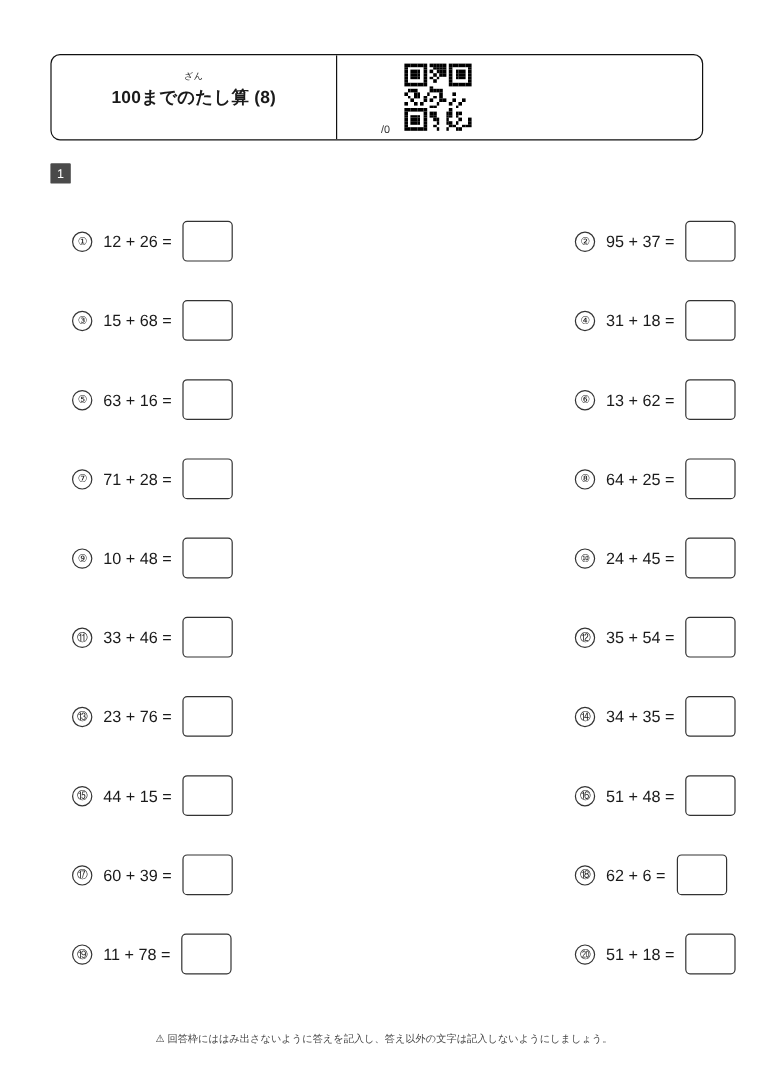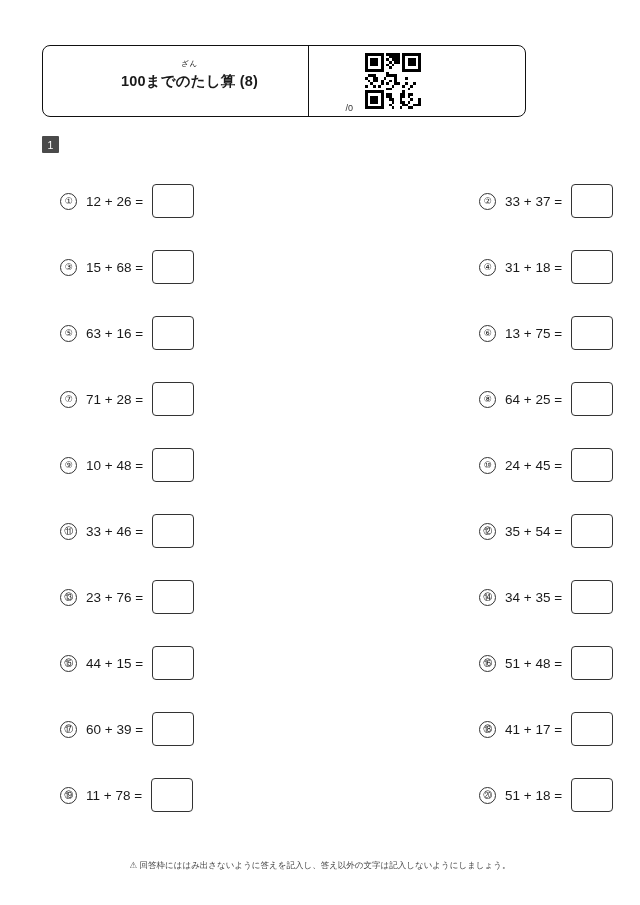--- a/index.html
+++ b/index.html
@@ -11,27 +11,26 @@
     width: 640px; height: 905px;
     position: relative;
     font-family: "Liberation Sans", sans-serif;
     color: #1a1a1a;
   }
 
   
   .header {
     position: absolute;
     left: 42px; top: 45px;
-    width: 484px; height: 72px;
+    width: 544px; height: 72px;
     border: 1.5px solid #111;
     border-radius: 8px;
     display: flex;
     overflow: hidden;
     background: #fff;
-    padding-left: 28px;
   }
   .header-title {
     width: 238px;
     display: flex;
     align-items: center;
     justify-content: center;
     border-right: 1.5px solid #111;
     position: relative;
   }
   .title-wrap {
@@ -624,41 +623,41 @@
 </div>
 
 <div class="problems" id="problems">
     <div class="prob">
       <span class="prob-num">①</span>
       <span class="prob-expr">12 + 26 =</span>
       <span class="answer-box"></span>
     </div>
     <div class="prob prob-col2">
       <span class="prob-num">②</span>
-      <span class="prob-expr">33 + 37 =</span>
+      <span class="prob-expr">95 + 37 =</span>
       <span class="answer-box"></span>
     </div>
     <div class="prob">
       <span class="prob-num">③</span>
       <span class="prob-expr">15 + 68 =</span>
       <span class="answer-box"></span>
     </div>
     <div class="prob prob-col2">
       <span class="prob-num">④</span>
       <span class="prob-expr">31 + 18 =</span>
       <span class="answer-box"></span>
     </div>
     <div class="prob">
       <span class="prob-num">⑤</span>
       <span class="prob-expr">63 + 16 =</span>
       <span class="answer-box"></span>
     </div>
     <div class="prob prob-col2">
       <span class="prob-num">⑥</span>
-      <span class="prob-expr">13 + 75 =</span>
+      <span class="prob-expr">13 + 62 =</span>
       <span class="answer-box"></span>
     </div>
     <div class="prob">
       <span class="prob-num">⑦</span>
       <span class="prob-expr">71 + 28 =</span>
       <span class="answer-box"></span>
     </div>
     <div class="prob prob-col2">
       <span class="prob-num">⑧</span>
       <span class="prob-expr">64 + 25 =</span>
@@ -704,21 +703,21 @@
       <span class="prob-expr">51 + 48 =</span>
       <span class="answer-box"></span>
     </div>
     <div class="prob">
       <span class="prob-num">⑰</span>
       <span class="prob-expr">60 + 39 =</span>
       <span class="answer-box"></span>
     </div>
     <div class="prob prob-col2">
       <span class="prob-num">⑱</span>
-      <span class="prob-expr">41 + 17 =</span>
+      <span class="prob-expr">62 + 6 =</span>
       <span class="answer-box"></span>
     </div>
     <div class="prob">
       <span class="prob-num">⑲</span>
       <span class="prob-expr">11 + 78 =</span>
       <span class="answer-box"></span>
     </div>
     <div class="prob prob-col2">
       <span class="prob-num">⑳</span>
       <span class="prob-expr">51 + 18 =</span>

